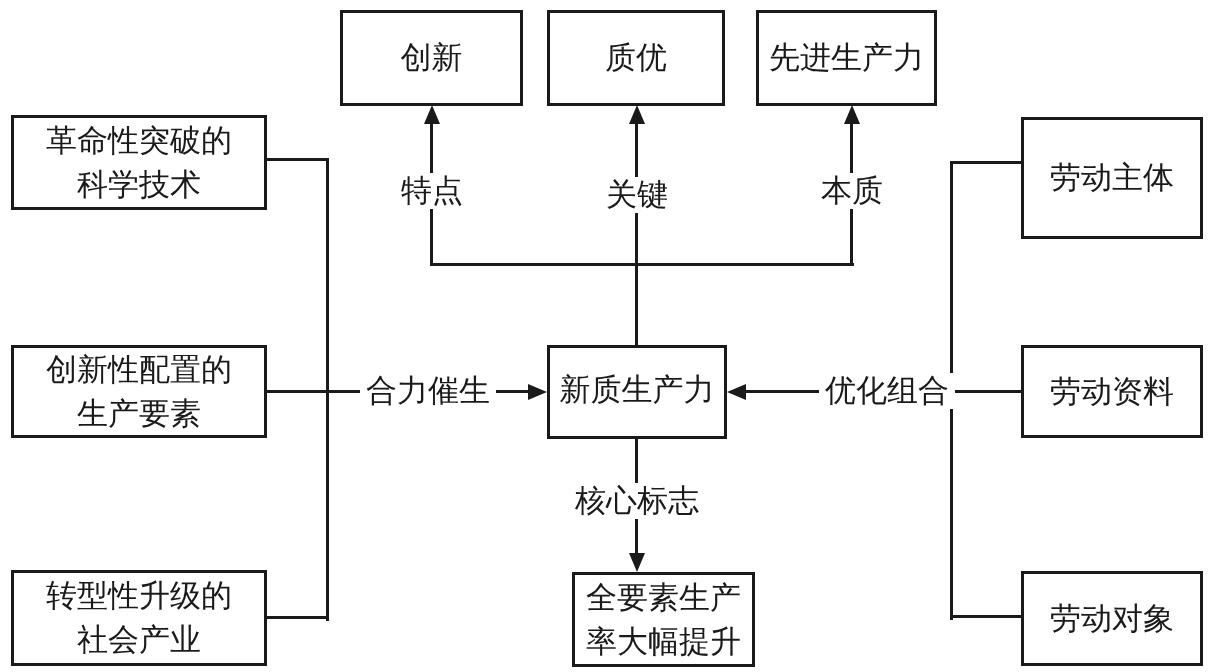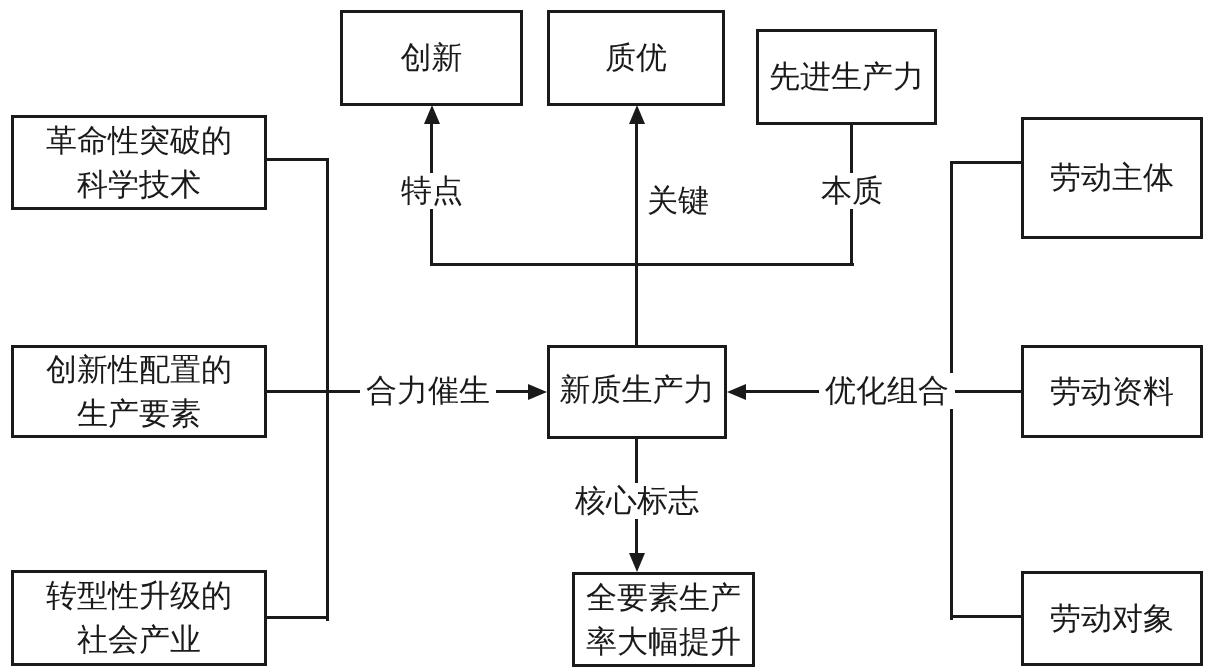--- a/index.html
+++ b/index.html
@@ -50,21 +50,21 @@
     padding:1px 6px;
     font-size:31px;
     line-height:34px;
     white-space:nowrap;
     z-index:4;
   }
 
   
   #b-innovation{left:340px;top:10px;width:183px;height:96px;}
   #b-quality{left:547px;top:10px;width:178px;height:96px;}
-  #b-advanced{left:756px;top:10px;width:181px;height:96px;margin-top:19px;}
+  #b-advanced{left:756px;top:10px;width:181px;height:96px;}
   #b-science{left:11px;top:115px;width:256px;height:95px;text-align:right;}
   #b-factors{left:11px;top:345px;width:256px;height:93px;}
   #b-industry{left:11px;top:570px;width:256px;height:96px;}
   #b-center{left:547px;top:345px;width:180px;height:94px;font-family:Liberation Mono, monospace;}
   #b-tfp{left:544px;top:572px;width:183px;height:95px;margin-left:28px;}
   #b-subject{left:1021px;top:117px;width:182px;height:122px;}
   #b-materials{left:1021px;top:345px;width:182px;height:93px;}
   #b-objects{left:1021px;top:571px;width:182px;height:95px;}
 
   
@@ -85,21 +85,21 @@
   
   #a-up-1{left:424px;top:105px;}
   #a-up-2{left:629px;top:105px;}
   #a-up-3{left:844px;top:105px;}
   #a-right{left:528px;top:384px;}
   #a-left{left:727px;top:384px;}
   #a-down{left:629px;top:553px;}
 
   
   #e-tedian{left:432px;top:191px;}
-  #e-guanjian{left:637px;top:201px;margin-left:41px;}
+  #e-guanjian{left:637px;top:195px;}
   #e-benzhi{left:852px;top:191px;}
   #e-heli{left:428px;top:391px;}
   #e-youhua{left:847px;top:391px;margin-left:40px;}
   #e-hexin{left:637px;top:501px;}
 </style>
 </head>
 <body>
 
 <div class="canvas">
 

